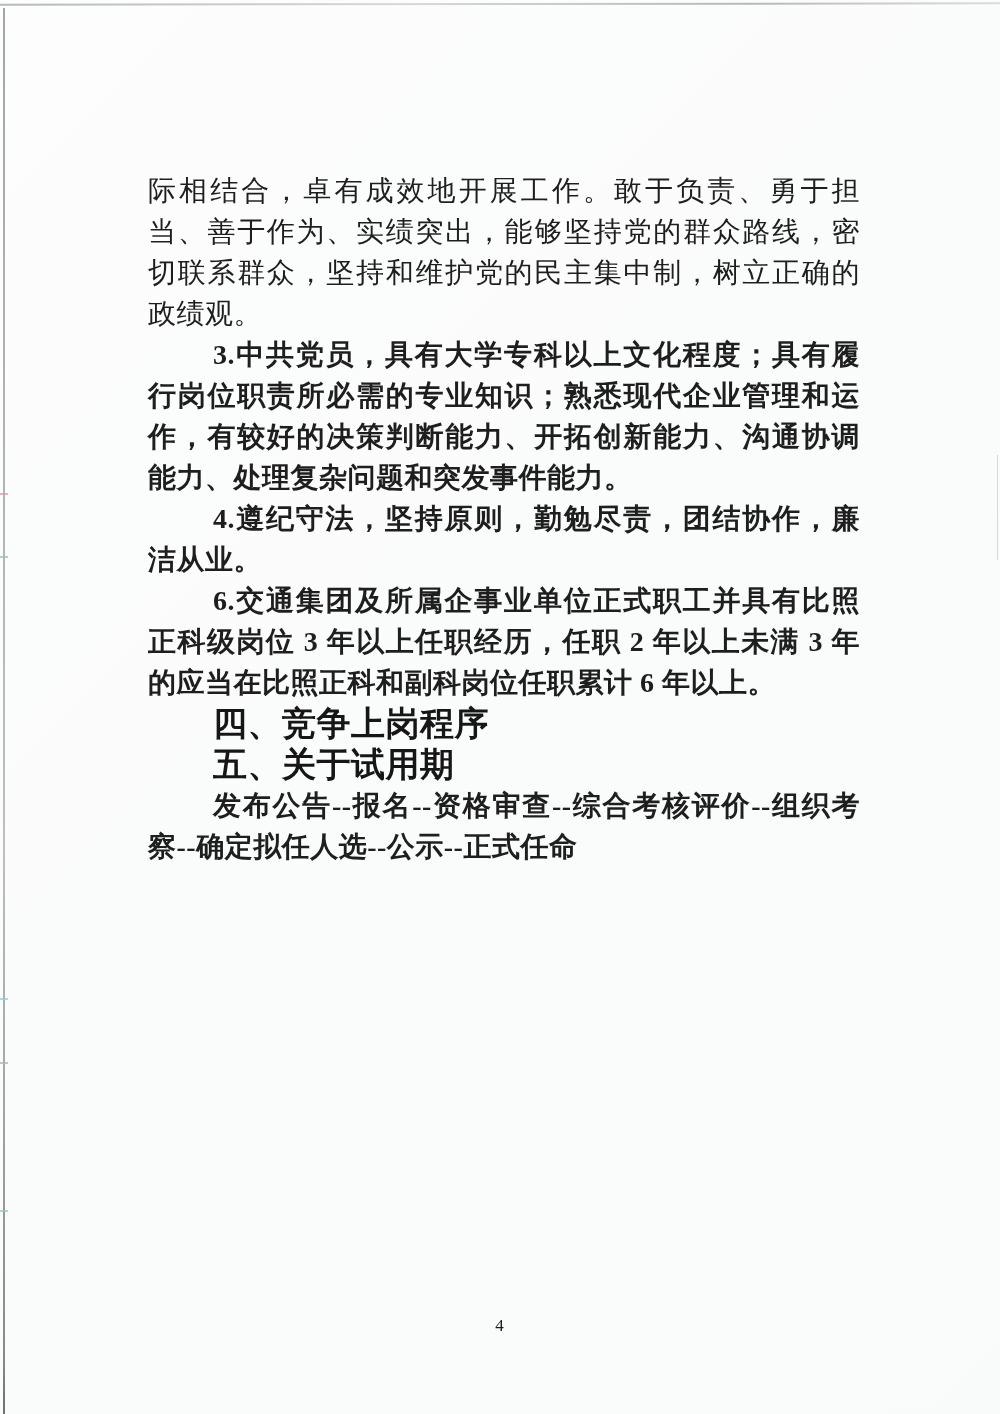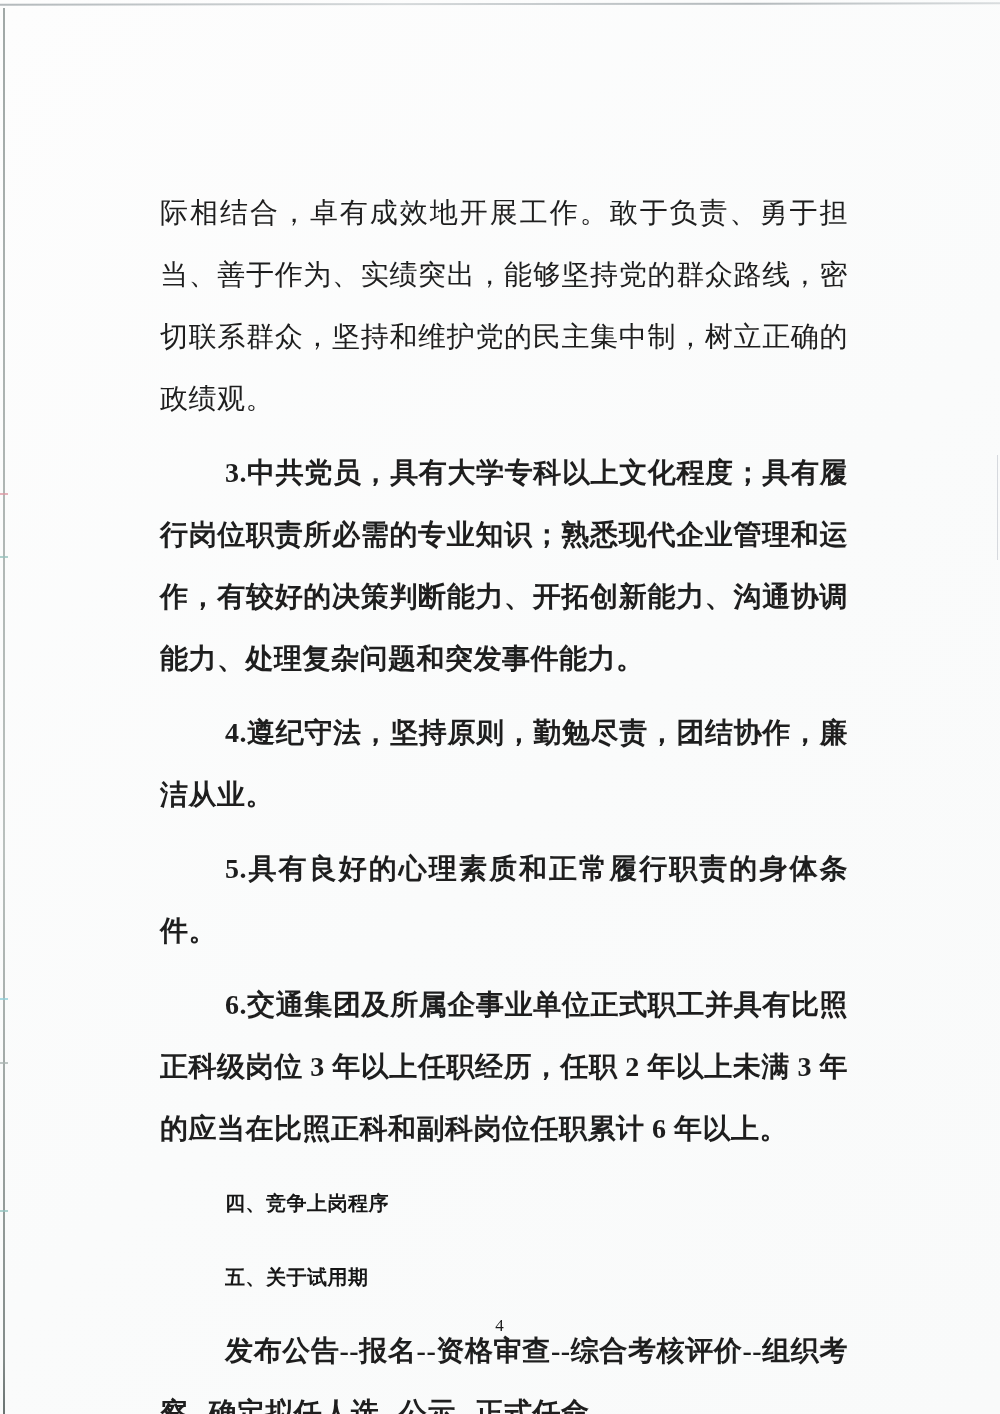--- a/index.html
+++ b/index.html
@@ -65,32 +65,32 @@
     background: rgba(145,155,168,0.35);
   }
   
   .doc-body {
     position: absolute;
     left: 148px;
     top: 170px;
     width: 712px;
   }
   .para {
-    margin: 12px;
+    margin: 0;
     font-size: 28px;
-    line-height: 62px;
+    line-height: 41px;
     color: #1e1e1e;
     letter-spacing: 0.5px;
     text-align: justify;
     word-break: break-all;
   }
   .para.indent { text-indent: 65px; font-weight: bold; }
   .para.heading {
     font-weight: bold;
-    font-size: 20px;
+    font-size: 34px;
     color: #161616;
     text-align: left;
   }
   .page-number {
     position: absolute;
     left: 0;
     right: 0;
     top: 1316px;
     text-align: center;
     font-size: 17px;
@@ -108,21 +108,20 @@
   <div class="scan-tick tick-2"></div>
   <div class="scan-tick tick-3"></div>
   <div class="scan-tick tick-4"></div>
   <div class="scan-tick tick-5"></div>
   <div class="scan-right-mark"></div>
 
   <div class="doc-body" id="doc-body">
       <p class="para">际相结合，卓有成效地开展工作。敢于负责、勇于担当、善于作为、实绩突出，能够坚持党的群众路线，密切联系群众，坚持和维护党的民主集中制，树立正确的政绩观。</p>
       <p class="para indent">3.中共党员，具有大学专科以上文化程度；具有履行岗位职责所必需的专业知识；熟悉现代企业管理和运作，有较好的决策判断能力、开拓创新能力、沟通协调能力、处理复杂问题和突发事件能力。</p>
       <p class="para indent">4.遵纪守法，坚持原则，勤勉尽责，团结协作，廉洁从业。</p>
-      <p class="para indent">5.具有良好的心理素质和正常履行职责的身体条件。</p>
       <p class="para indent">6.交通集团及所属企事业单位正式职工并具有比照正科级岗位 3 年以上任职经历，任职 2 年以上未满 3 年的应当在比照正科和副科岗位任职累计 6 年以上。</p>
       <p class="para indent heading">四、竞争上岗程序</p>
       <p class="para indent heading">五、关于试用期</p>
       <p class="para indent">发布公告--报名--资格审查--综合考核评价--组织考察--确定拟任人选--公示--正式任命</p>
     </div>
 
   <div class="page-number">4</div>
 </div>
 
 </body></html>

